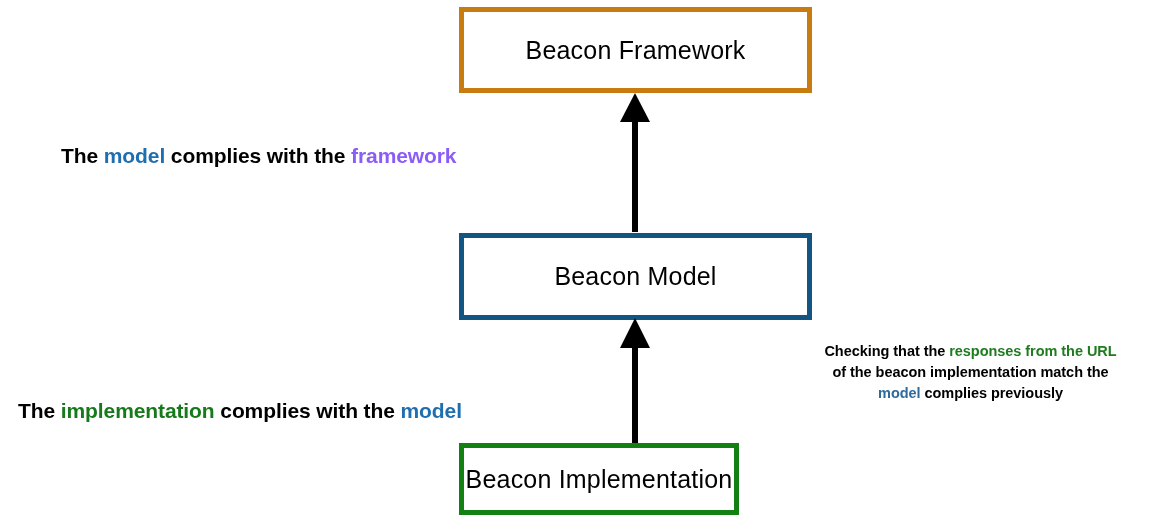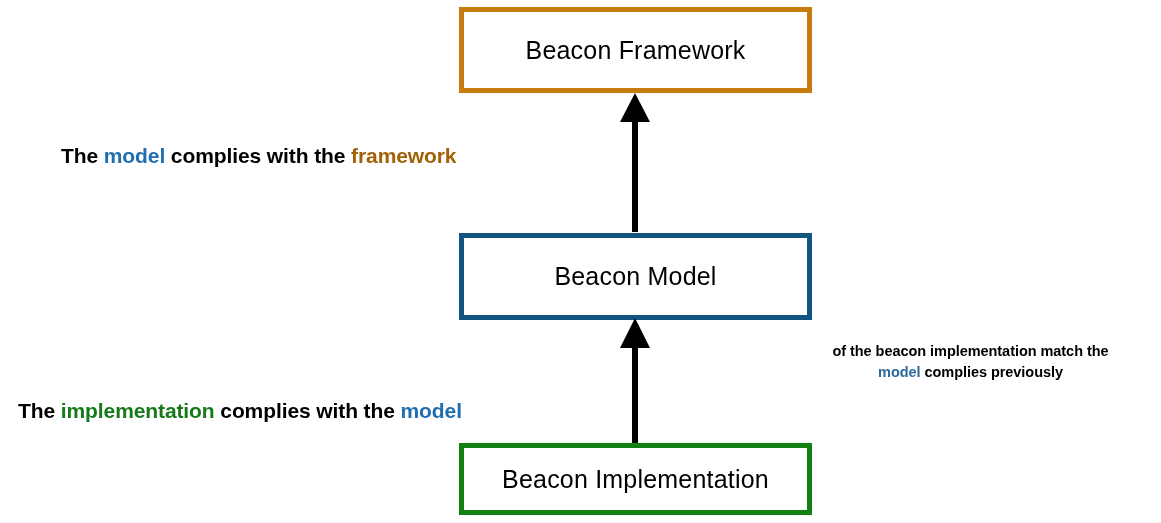--- a/index.html
+++ b/index.html
@@ -46,21 +46,21 @@
   #box-model {
     left: 459px;
     top: 233px;
     width: 353px;
     height: 87px;
     border: 5px solid #125582;
   }
   #box-implementation {
     left: 459px;
     top: 443px;
-    width: 353px;
+    width: 280px;
     height: 72px;
     border: 5px solid #128012;
   }
 
   
   .arrow {
     position: absolute;
     left: 0;
     top: 0;
   }
@@ -100,21 +100,21 @@
     width: 365px;
   }
   #annotation-responses {
     left: 785px;
     top: 341px;
     width: 371px;
   }
 
   
   .accent-blue        { color: #1F6FB0; }
-  .accent-orange      { color: #a16207; text-align: center; }
+  .accent-orange      { color: #8b5cf6; text-align: center; }
   .accent-green       { color: #16791A; }
   .accent-blue-muted  { color: #2E6A9E; }
   .accent-orange-mut  { color: #CE8A36; }
   .accent-green-mut   { color: #1E7B1E; }
   .accent-blue-mut2   { color: #2E6A9E; }
 </style>
 </head>
 <body>
 
 <div id="canvas">
@@ -147,17 +147,18 @@
   <div class="caption-left" id="caption-model-framework">
     <span>The </span><span class="accent-blue">model</span><span> complies with the </span><span class="accent-orange">framework</span>
   </div>
 
   <div class="caption-left" id="caption-impl-model">
     <span>The </span><span class="accent-green">implementation</span><span> complies with the </span><span class="accent-blue">model</span>
   </div>
 
 
   <div class="annotation-right" id="annotation-responses">
+    <div><span>Checking that the </span><span class="accent-green-mut">responses from the URL</span></div>
     <div>of the beacon implementation match the</div>
     <div><span class="accent-blue-mut2">model</span><span> complies previously</span></div>
   </div>
 
 </div>
 
 </body></html>

